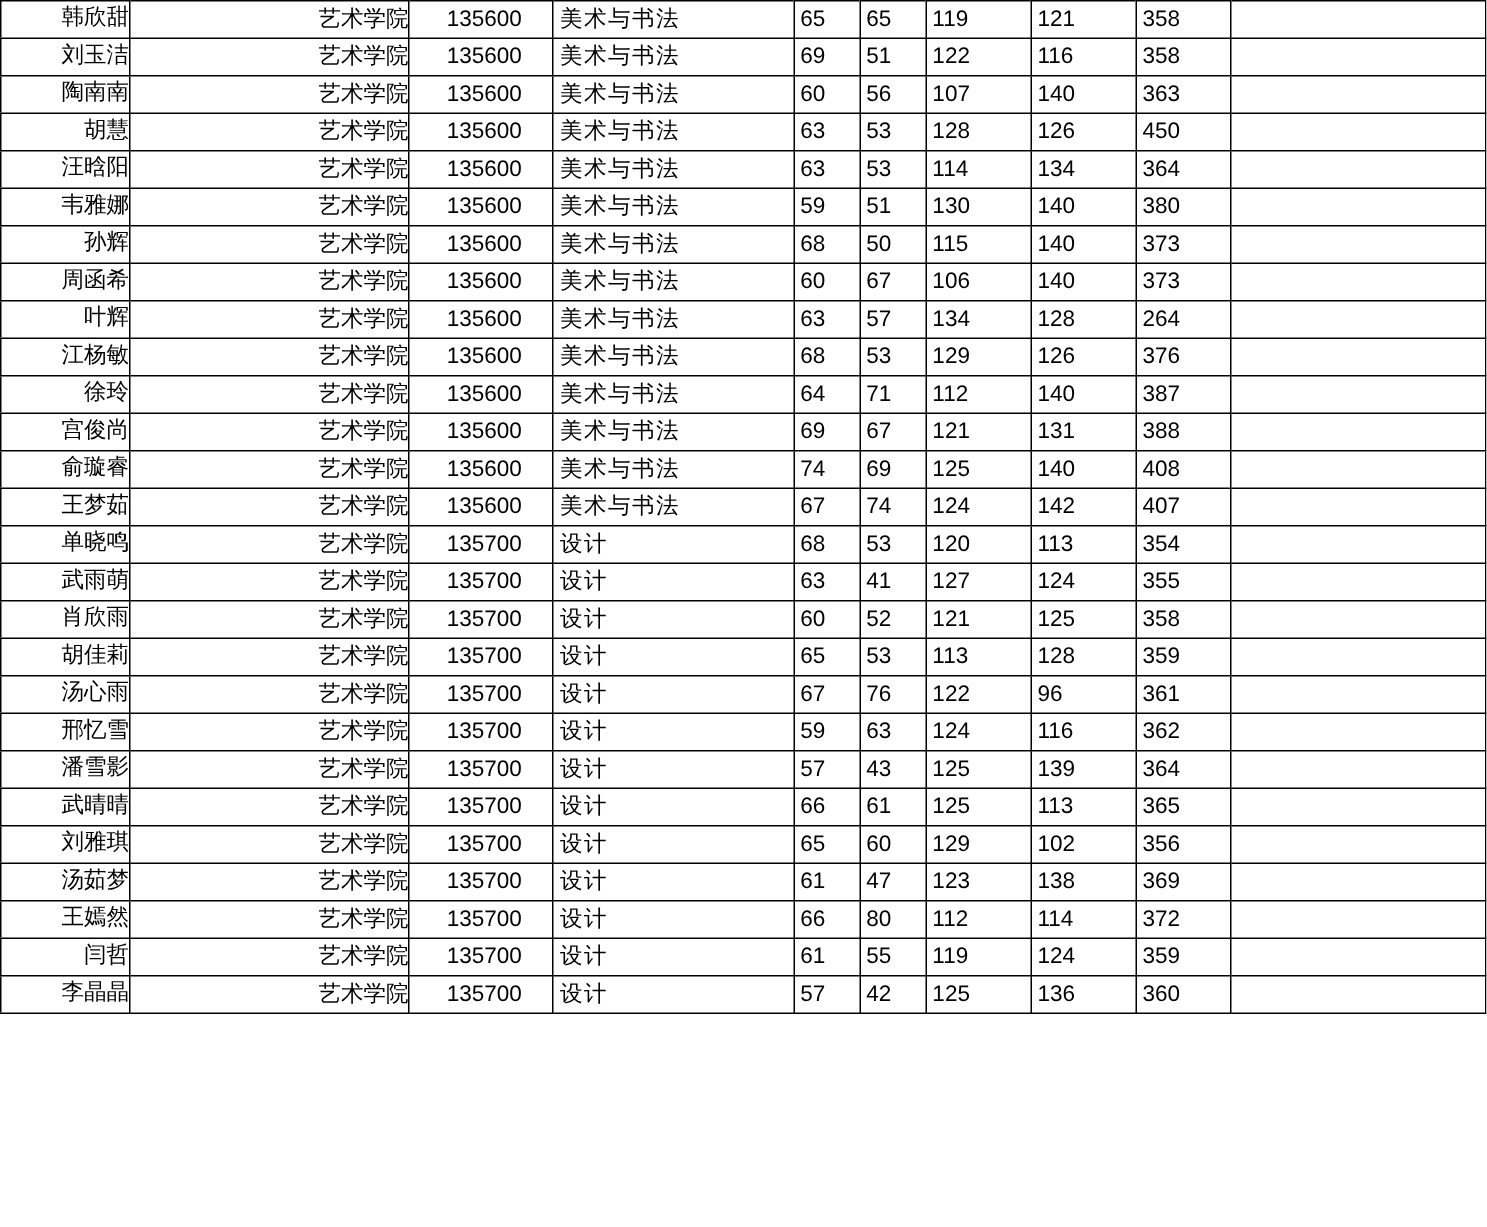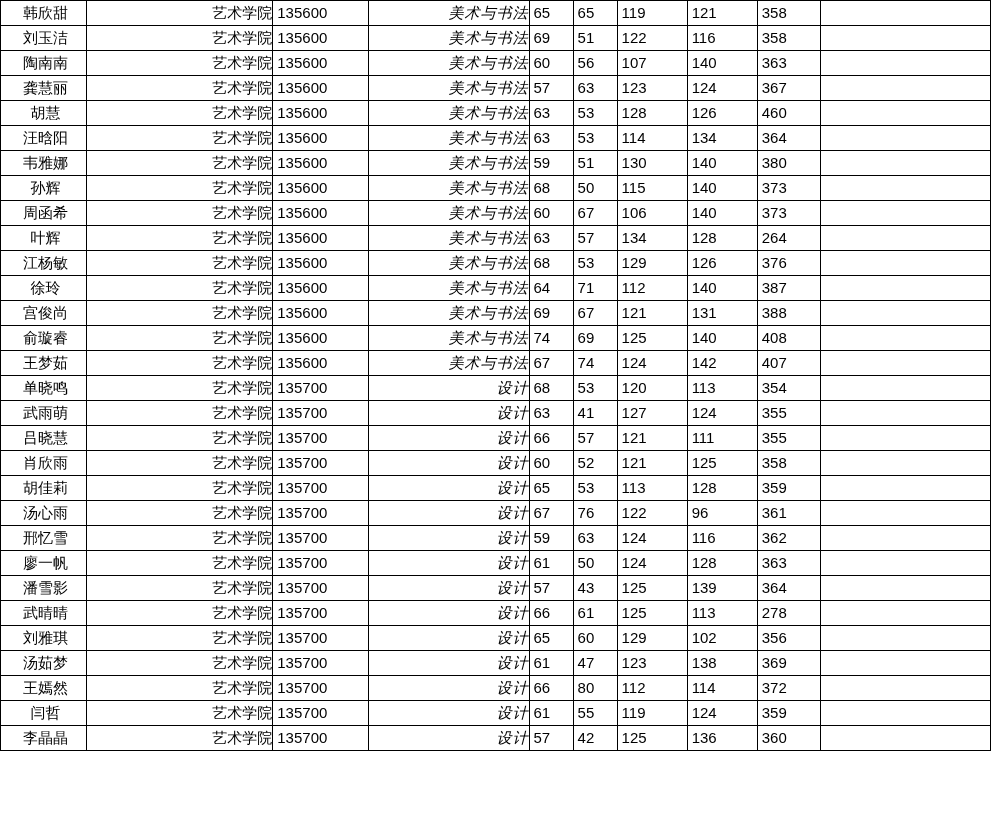--- a/index.html
+++ b/index.html
@@ -36,24 +36,24 @@
   col.c-college { width: 186px; }
   col.c-code    { width: 96px; }
   col.c-major   { width: 160px; }
   col.c-s1      { width: 44px; }
   col.c-s2      { width: 44px; }
   col.c-s3      { width: 70px; }
   col.c-s4      { width: 70px; }
   col.c-total   { width: 63px; }
   col.c-blank   { width: 170px; }
 
-  td.name    { padding-left: 4px; text-align: center; }
+  td.name    { padding-left: 4px; text-align: right; font-family: Liberation Mono, monospace; }
   td.college { padding-left: 6px; text-align: right; }
-  td.code    { padding-left: 0; margin-top: 48px; }
-  td.major   { text-align: right; padding-left: 0; letter-spacing: 1px; font-style: italic; }
+  td.code    { text-align: center; padding-left: 0; margin-top: 48px; }
+  td.major   { text-align: left; padding-left: 0; letter-spacing: 1px; }
   td.num     { text-align: left; padding-left: 6px; }
   td.blank   { }
 </style>
 </head>
 <body>
 
 <table class="score-table">
   <colgroup>
     <col class="c-name">
       <col class="c-college">
@@ -97,41 +97,29 @@
         <td class="code">135600</td>
         <td class="major">美术与书法</td>
         <td class="num">60</td>
         <td class="num">56</td>
         <td class="num">107</td>
         <td class="num">140</td>
         <td class="num">363</td>
         <td class="blank"></td>
       </tr>
       <tr>
-        <td class="name">龚慧丽</td>
-        <td class="college">艺术学院</td>
-        <td class="code">135600</td>
-        <td class="major">美术与书法</td>
-        <td class="num">57</td>
-        <td class="num">63</td>
-        <td class="num">123</td>
-        <td class="num">124</td>
-        <td class="num">367</td>
-        <td class="blank"></td>
-      </tr>
-      <tr>
         <td class="name">胡慧</td>
         <td class="college">艺术学院</td>
         <td class="code">135600</td>
         <td class="major">美术与书法</td>
         <td class="num">63</td>
         <td class="num">53</td>
         <td class="num">128</td>
         <td class="num">126</td>
-        <td class="num">460</td>
+        <td class="num">450</td>
         <td class="blank"></td>
       </tr>
       <tr>
         <td class="name">汪晗阳</td>
         <td class="college">艺术学院</td>
         <td class="code">135600</td>
         <td class="major">美术与书法</td>
         <td class="num">63</td>
         <td class="num">53</td>
         <td class="num">114</td>
@@ -265,32 +253,20 @@
         <td class="code">135700</td>
         <td class="major">设计</td>
         <td class="num">63</td>
         <td class="num">41</td>
         <td class="num">127</td>
         <td class="num">124</td>
         <td class="num">355</td>
         <td class="blank"></td>
       </tr>
       <tr>
-        <td class="name">吕晓慧</td>
-        <td class="college">艺术学院</td>
-        <td class="code">135700</td>
-        <td class="major">设计</td>
-        <td class="num">66</td>
-        <td class="num">57</td>
-        <td class="num">121</td>
-        <td class="num">111</td>
-        <td class="num">355</td>
-        <td class="blank"></td>
-      </tr>
-      <tr>
         <td class="name">肖欣雨</td>
         <td class="college">艺术学院</td>
         <td class="code">135700</td>
         <td class="major">设计</td>
         <td class="num">60</td>
         <td class="num">52</td>
         <td class="num">121</td>
         <td class="num">125</td>
         <td class="num">358</td>
         <td class="blank"></td>
@@ -325,53 +301,41 @@
         <td class="code">135700</td>
         <td class="major">设计</td>
         <td class="num">59</td>
         <td class="num">63</td>
         <td class="num">124</td>
         <td class="num">116</td>
         <td class="num">362</td>
         <td class="blank"></td>
       </tr>
       <tr>
-        <td class="name">廖一帆</td>
-        <td class="college">艺术学院</td>
-        <td class="code">135700</td>
-        <td class="major">设计</td>
-        <td class="num">61</td>
-        <td class="num">50</td>
-        <td class="num">124</td>
-        <td class="num">128</td>
-        <td class="num">363</td>
-        <td class="blank"></td>
-      </tr>
-      <tr>
         <td class="name">潘雪影</td>
         <td class="college">艺术学院</td>
         <td class="code">135700</td>
         <td class="major">设计</td>
         <td class="num">57</td>
         <td class="num">43</td>
         <td class="num">125</td>
         <td class="num">139</td>
         <td class="num">364</td>
         <td class="blank"></td>
       </tr>
       <tr>
         <td class="name">武晴晴</td>
         <td class="college">艺术学院</td>
         <td class="code">135700</td>
         <td class="major">设计</td>
         <td class="num">66</td>
         <td class="num">61</td>
         <td class="num">125</td>
         <td class="num">113</td>
-        <td class="num">278</td>
+        <td class="num">365</td>
         <td class="blank"></td>
       </tr>
       <tr>
         <td class="name">刘雅琪</td>
         <td class="college">艺术学院</td>
         <td class="code">135700</td>
         <td class="major">设计</td>
         <td class="num">65</td>
         <td class="num">60</td>
         <td class="num">129</td>

